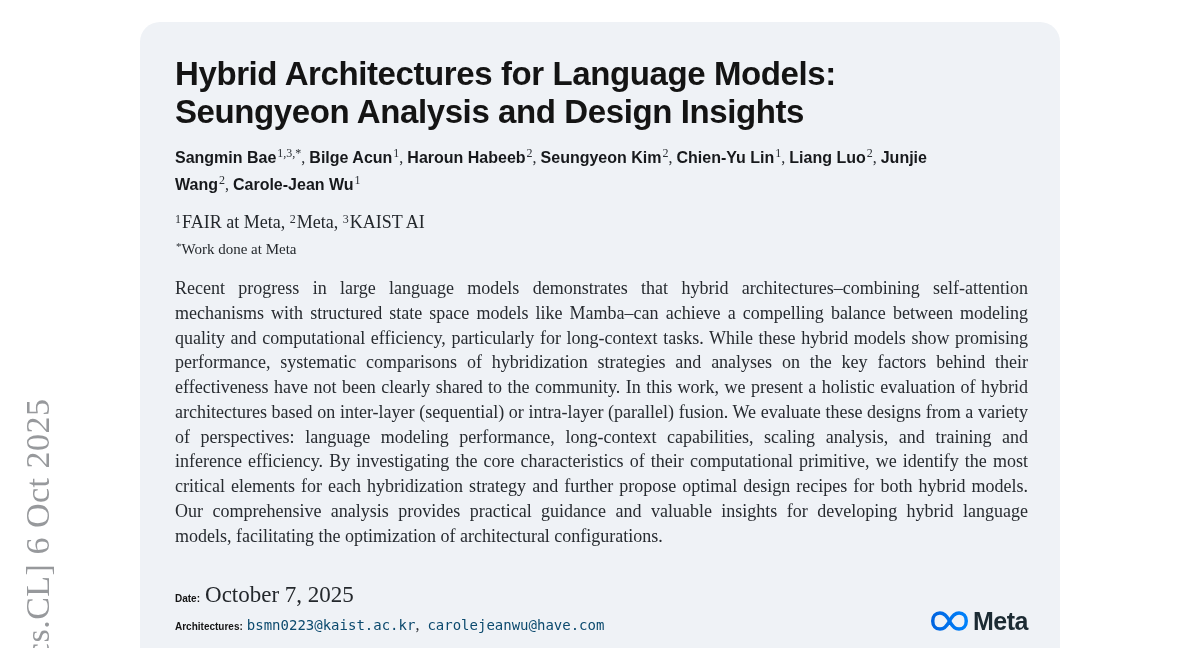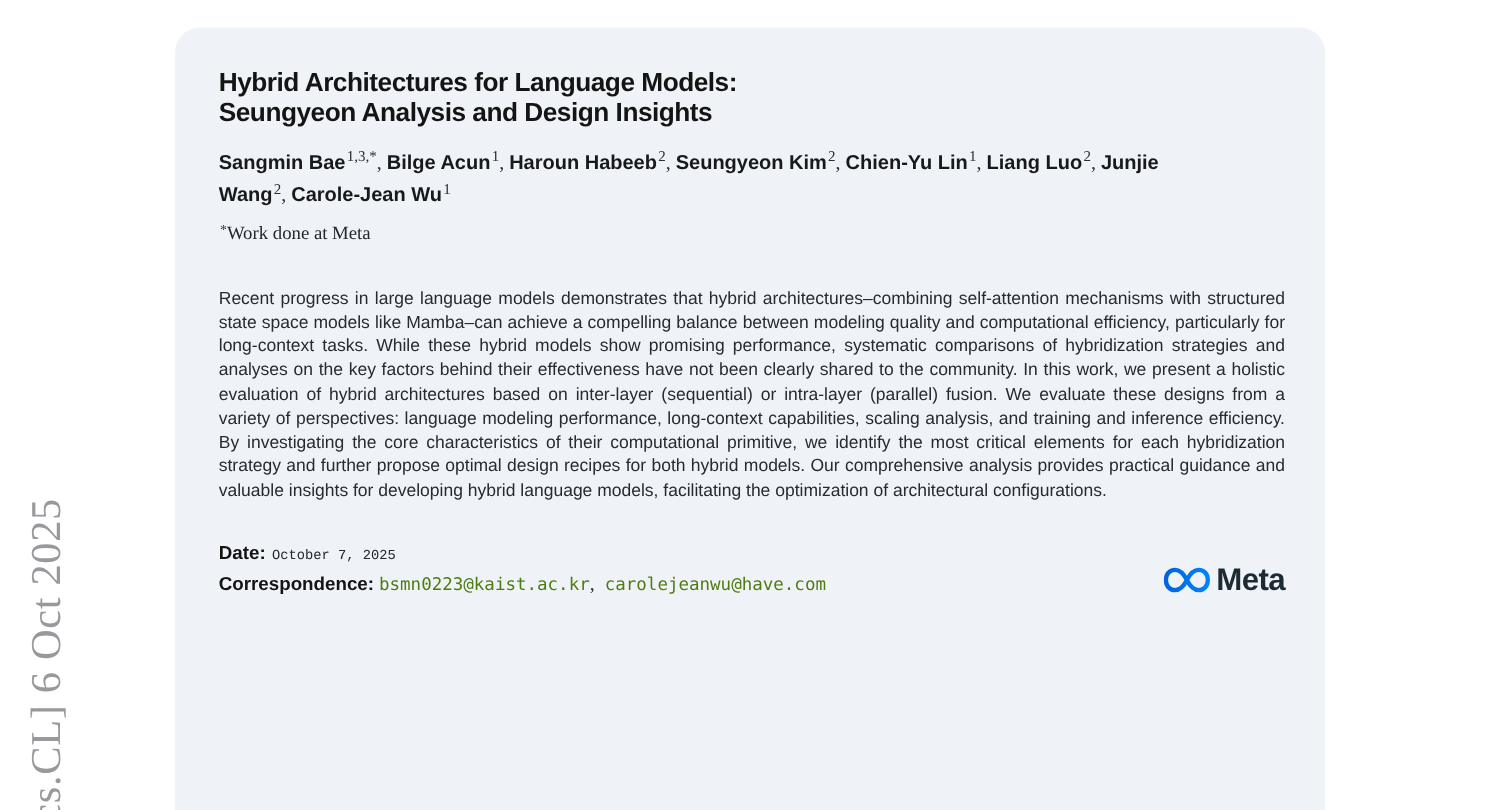--- a/index.html
+++ b/index.html
@@ -35,21 +35,21 @@
     width: 920px;
     height: 700px;
     background: #eff2f6;
     border-radius: 20px;
     box-sizing: border-box;
     padding: 33px 32px 0 35px;
   }
 
   .title {
     font-weight: 700;
-    font-size: 21px;
+    font-size: 33px;
     line-height: 1.14;
     color: #141414;
     letter-spacing: -0.4px;
   }
 
   .authors {
     margin-top: 15px;
     max-width: 775px;
     font-size: 16px;
     font-weight: 700;
@@ -82,52 +82,52 @@
 
   .work-note {
     margin-top: 8px;
     font-family: "Liberation Serif", serif;
     font-size: 15px;
     color: #24282c;
   }
   .work-note .serif-sup { font-size: 11px; top: -4px; }
 
   .abstract {
-    margin-top: 33px;
+    margin-top: 18px;
     max-width: 853px;
-    font-family: Liberation Sans, sans-serif;
-    font-size: 14px;
+    font-family: Liberation Serif, serif;
+    font-size: 18px;
     line-height: 1.375;
     text-align: justify;
     color: #272b30;
   }
 
   .meta-row {
     margin-top: 29px;
     max-width: 853px;
     display: flex;
     justify-content: space-between;
     align-items: flex-end;
   }
   .info-line { line-height: 1.55; }
   .info-label {
     font-weight: 700;
-    font-size: 15px;
+    font-size: 10px;
     color: #141414;
   }
   .date-value {
-    font-family: Liberation Mono, monospace;
-    font-size: 11px;
+    font-family: Liberation Serif, serif;
+    font-size: 23px;
     color: #24282c;
     margin-left: 5px;
   }
   .email {
     font-family: "DejaVu Sans Mono", monospace;
     font-size: 14px;
-    color: #4d7c0f;
+    color: #0c4a6e;
     text-decoration: none;
     margin-left: 4px;
     margin-top: 28px;
   }
   .email-sep {
     font-family: "Liberation Serif", serif;
     font-size: 16px;
     color: #2a2e33;
   }
 
@@ -154,32 +154,33 @@
 
   <div class="card">
 
     <div class="title">
       <div>Hybrid Architectures for Language Models:</div>
       <div>Seungyeon Analysis and Design Insights</div>
     </div>
 
     <div class="authors"><span><span>Sangmin Bae</span><span class="serif-sup">1,3,*</span></span><span class="sep">, </span><span><span>Bilge Acun</span><span class="serif-sup">1</span></span><span class="sep">, </span><span><span>Haroun Habeeb</span><span class="serif-sup">2</span></span><span class="sep">, </span><span><span>Seungyeon Kim</span><span class="serif-sup">2</span></span><span class="sep">, </span><span><span>Chien-Yu Lin</span><span class="serif-sup">1</span></span><span class="sep">, </span><span><span>Liang Luo</span><span class="serif-sup">2</span></span><span class="sep">, </span><span><span>Junjie Wang</span><span class="serif-sup">2</span></span><span class="sep">, </span><span><span>Carole-Jean Wu</span><span class="serif-sup">1</span></span></div>
 
+    <div class="affils"><span><span class="serif-sup">1</span>FAIR at Meta</span><span class="sep">, </span><span><span class="serif-sup">2</span>Meta</span><span class="sep">, </span><span><span class="serif-sup">3</span>KAIST AI</span></div>
 
     <div class="work-note"><span class="serif-sup">*</span>Work done at Meta</div>
 
     <div class="abstract">Recent progress in large language models demonstrates that hybrid architectures–combining self-attention mechanisms with structured state space models like Mamba–can achieve a compelling balance between modeling quality and computational efficiency, particularly for long-context tasks. While these hybrid models show promising performance, systematic comparisons of hybridization strategies and analyses on the key factors behind their effectiveness have not been clearly shared to the community. In this work, we present a holistic evaluation of hybrid architectures based on inter-layer (sequential) or intra-layer (parallel) fusion. We evaluate these designs from a variety of perspectives: language modeling performance, long-context capabilities, scaling analysis, and training and inference efficiency. By investigating the core characteristics of their computational primitive, we identify the most critical elements for each hybridization strategy and further propose optimal design recipes for both hybrid models. Our comprehensive analysis provides practical guidance and valuable insights for developing hybrid language models, facilitating the optimization of architectural configurations.</div>
 
     <div class="meta-row">
       <div>
         <div class="info-line">
           <span class="info-label">Date:</span><span class="date-value">October 7, 2025</span>
         </div>
         <div class="info-line">
-          <span class="info-label">Correspondence:</span><span><a class="email" href="#">bsmn0223@kaist.ac.kr</a><span class="email-sep">, </span><a class="email" href="#">carolejeanwu@have.com</a></span>
+          <span class="info-label">Architectures:</span><span><a class="email" href="#">bsmn0223@kaist.ac.kr</a><span class="email-sep">, </span><a class="email" href="#">carolejeanwu@have.com</a></span>
         </div>
       </div>
 
       <div class="meta-logo">
         <span>
           <svg width="37" height="22" viewBox="0 0 64 34">
             <defs>
               <linearGradient id="metaGrad" x1="0" y1="0" x2="1" y2="0">
                 <stop offset="0" stop-color="#0064e0"></stop>
                 <stop offset="1" stop-color="#0082fb"></stop>

